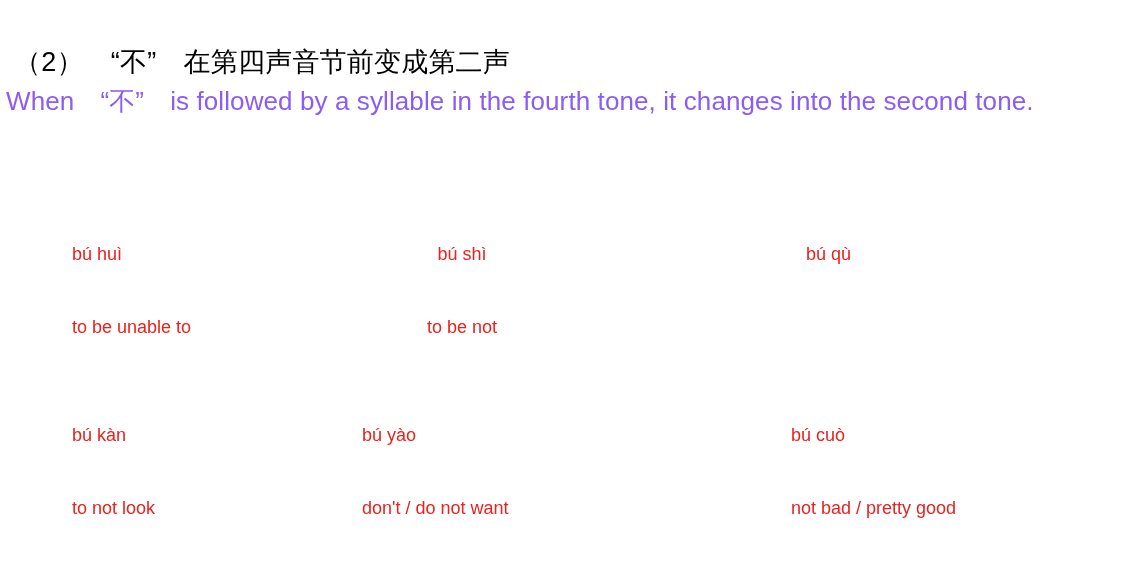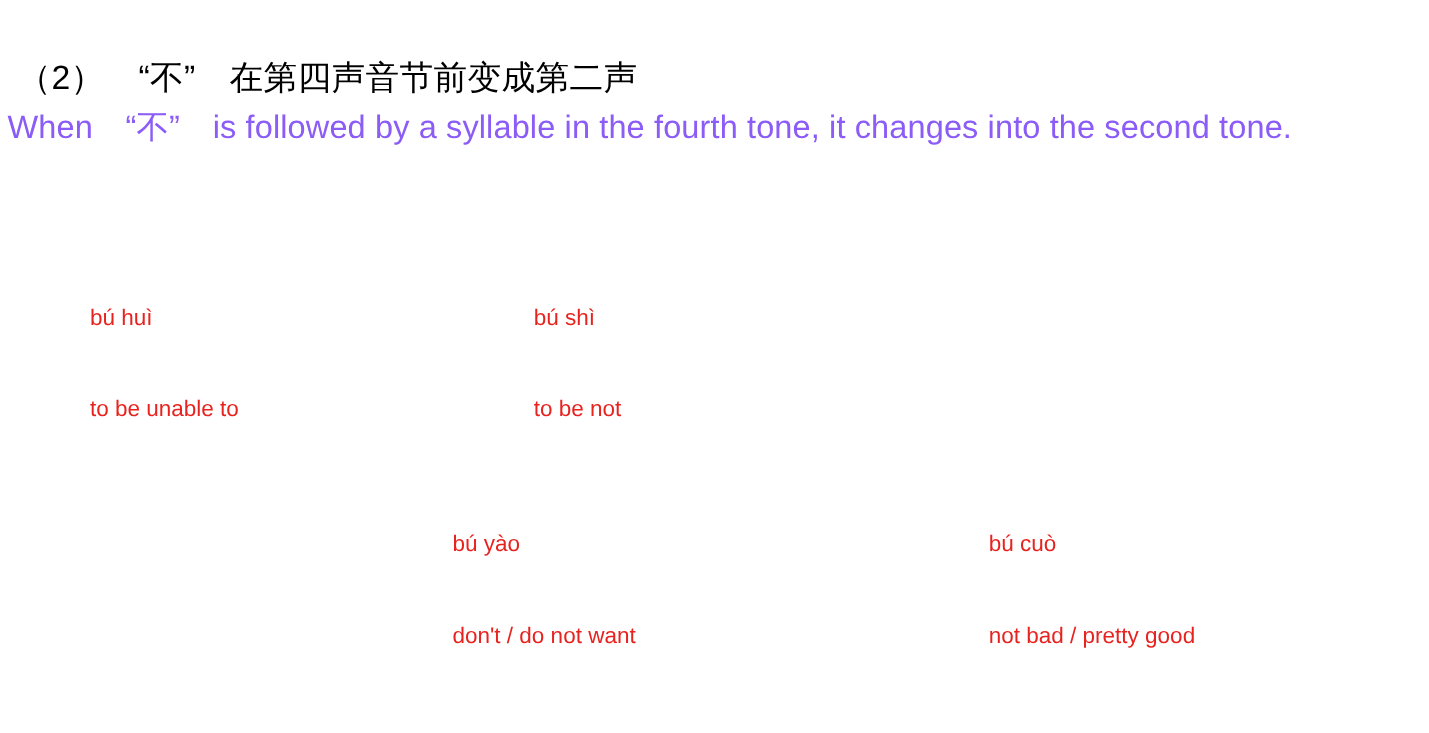--- a/index.html
+++ b/index.html
@@ -57,21 +57,21 @@
     display: block;
   }
   .example .gloss {
     font-size: 18px;
     line-height: 37px;
     display: block;
   }
 
   
   .ex-r1c1 { left: 72px;  top: 200px; }
-  .ex-r1c2 { left: 427px; top: 200px; }
+  .ex-r1c2 { left: 427px; top: 200px; text-align: center; }
   .ex-r1c3 { left: 806px; top: 200px; }
 
   
   .ex-r2c1 { left: 72px;  top: 381px; }
   .ex-r2c2 { left: 362px; top: 381px; }
   .ex-r2c3 { left: 791px; top: 381px; }
 </style>
 </head>
 <body>
 
@@ -85,22 +85,27 @@
     <span class="pinyin">bú huì</span>
     <span class="gloss">to be unable to</span>
   </div>
 
   <div class="example ex-r1c2">
     <span class="pinyin">bú shì</span>
     <span class="gloss">to be not</span>
   </div>
 
   <div class="example ex-r1c3">
+    <span class="pinyin">bú qù</span>
   </div>
 
+  <div class="example ex-r2c1">
+    <span class="pinyin">bú kàn</span>
+    <span class="gloss">to not look</span>
+  </div>
 
   <div class="example ex-r2c2">
     <span class="pinyin">bú yào</span>
     <span class="gloss">don't / do not want</span>
   </div>
 
   <div class="example ex-r2c3">
     <span class="pinyin">bú cuò</span>
     <span class="gloss">not bad / pretty good</span>
   </div>

